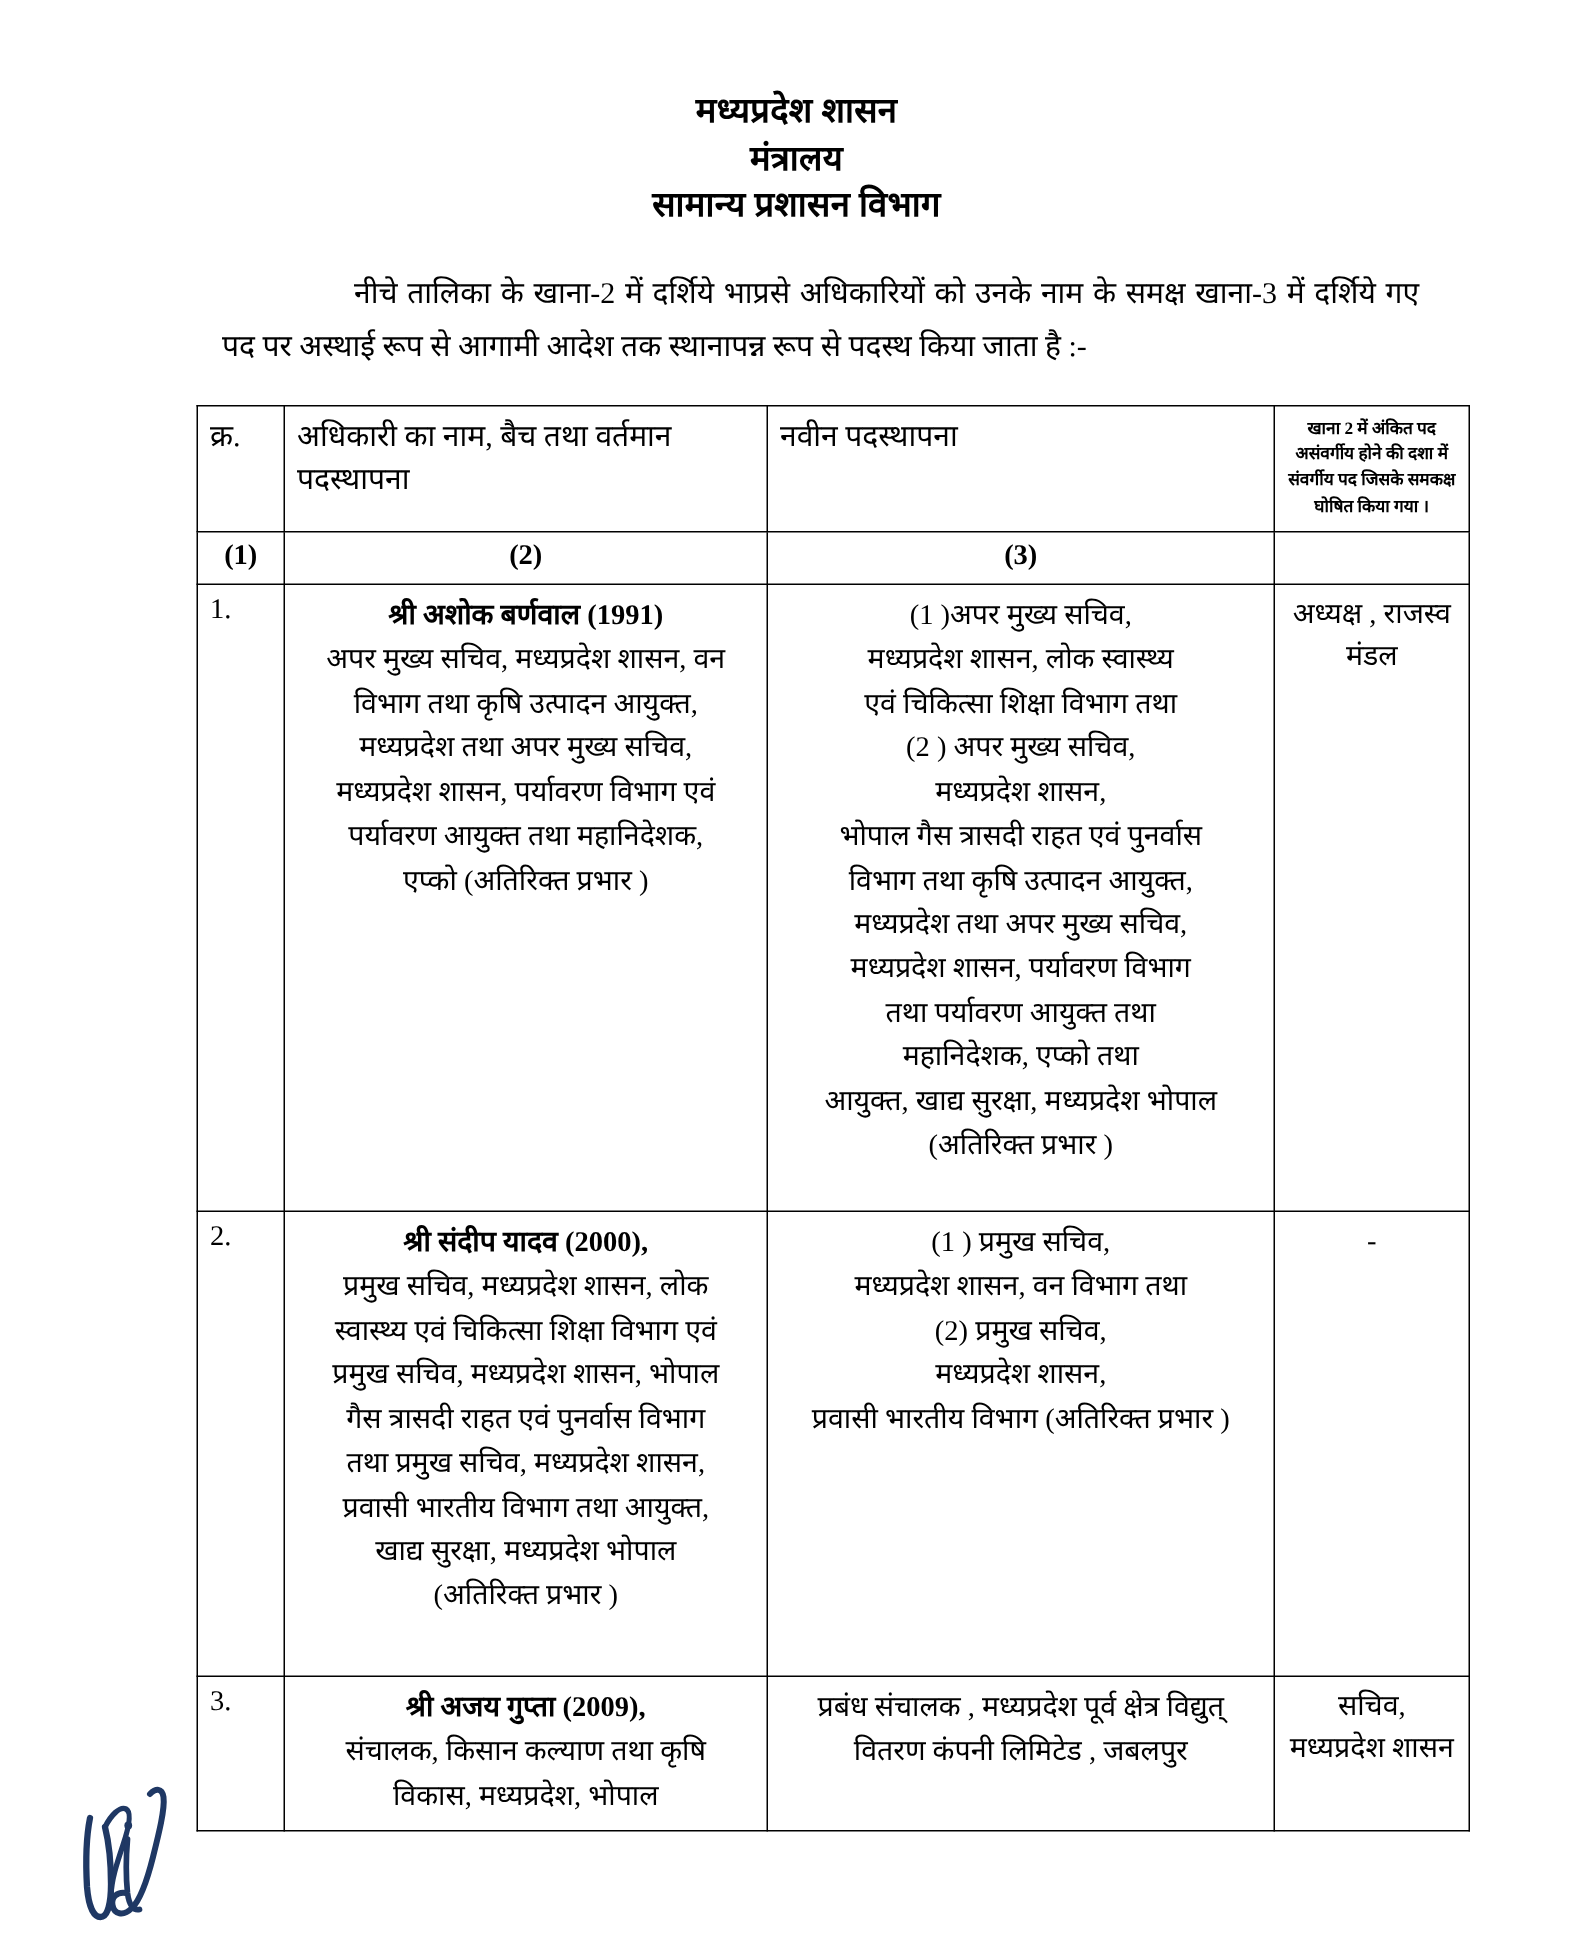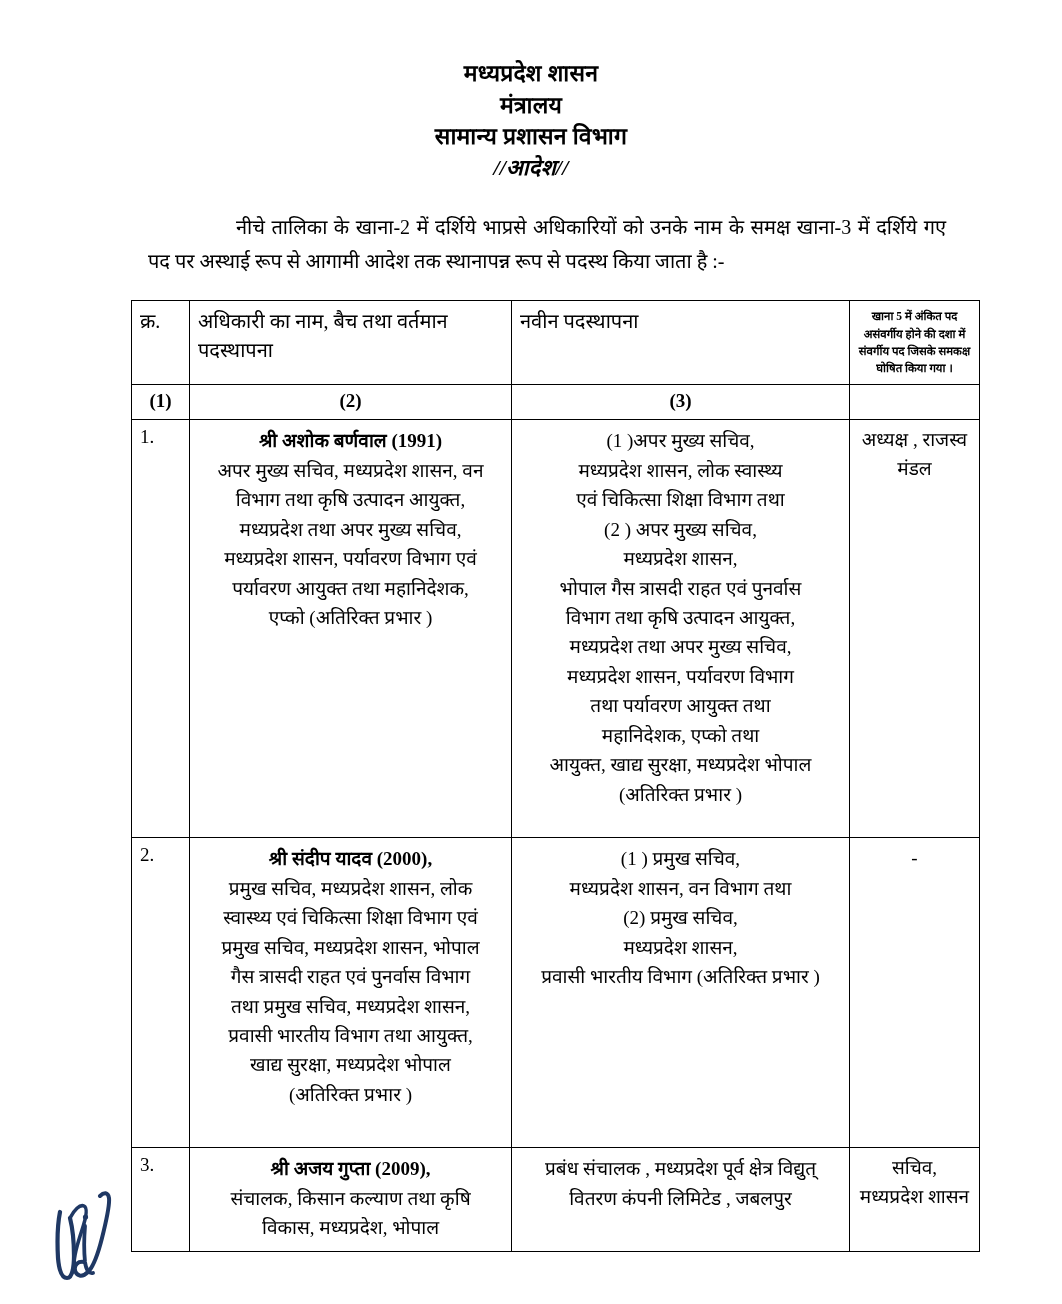--- a/index.html
+++ b/index.html
@@ -148,40 +148,39 @@
 </style>
 </head>
 <body>
 
 <div class="page">
 
   <div class="doc-header">
     <div class="hline">मध्यप्रदेश शासन</div>
     <div class="hline">मंत्रालय</div>
     <div class="hline">सामान्य प्रशासन विभाग</div>
-    <div class="hline order">//आदेश//</div>
   </div>
 
 
   <div class="intro"><span class="indent"></span><span>नीचे तालिका के खाना-2 में दर्शिये भाप्रसे अधिकारियों को उनके नाम के समक्ष खाना-3 में दर्शिये गए पद पर अस्थाई रूप से आगामी आदेश तक स्थानापन्न रूप से पदस्थ किया जाता है :-</span></div>
 
   <div class="table-wrap">
     <table class="order-table">
       <colgroup>
         <col class="c1">
           <col class="c2">
           <col class="c3">
           <col class="c4">
       </colgroup>
       <thead>
         <tr>
           <th>क्र.</th>
           <th>अधिकारी का नाम, बैच तथा वर्तमान पदस्थापना</th>
           <th>नवीन पदस्थापना</th>
-          <th class="note">खाना 5 में अंकित पद असंवर्गीय होने की दशा में संवर्गीय पद जिसके समकक्ष घोषित किया गया ।</th>
+          <th class="note">खाना 2 में अंकित पद असंवर्गीय होने की दशा में संवर्गीय पद जिसके समकक्ष घोषित किया गया ।</th>
         </tr>
         <tr class="numrow">
           <td>(1)</td>
           <td>(2)</td>
           <td>(3)</td>
           <td></td>
         </tr>
       </thead>
       <tbody>
 

